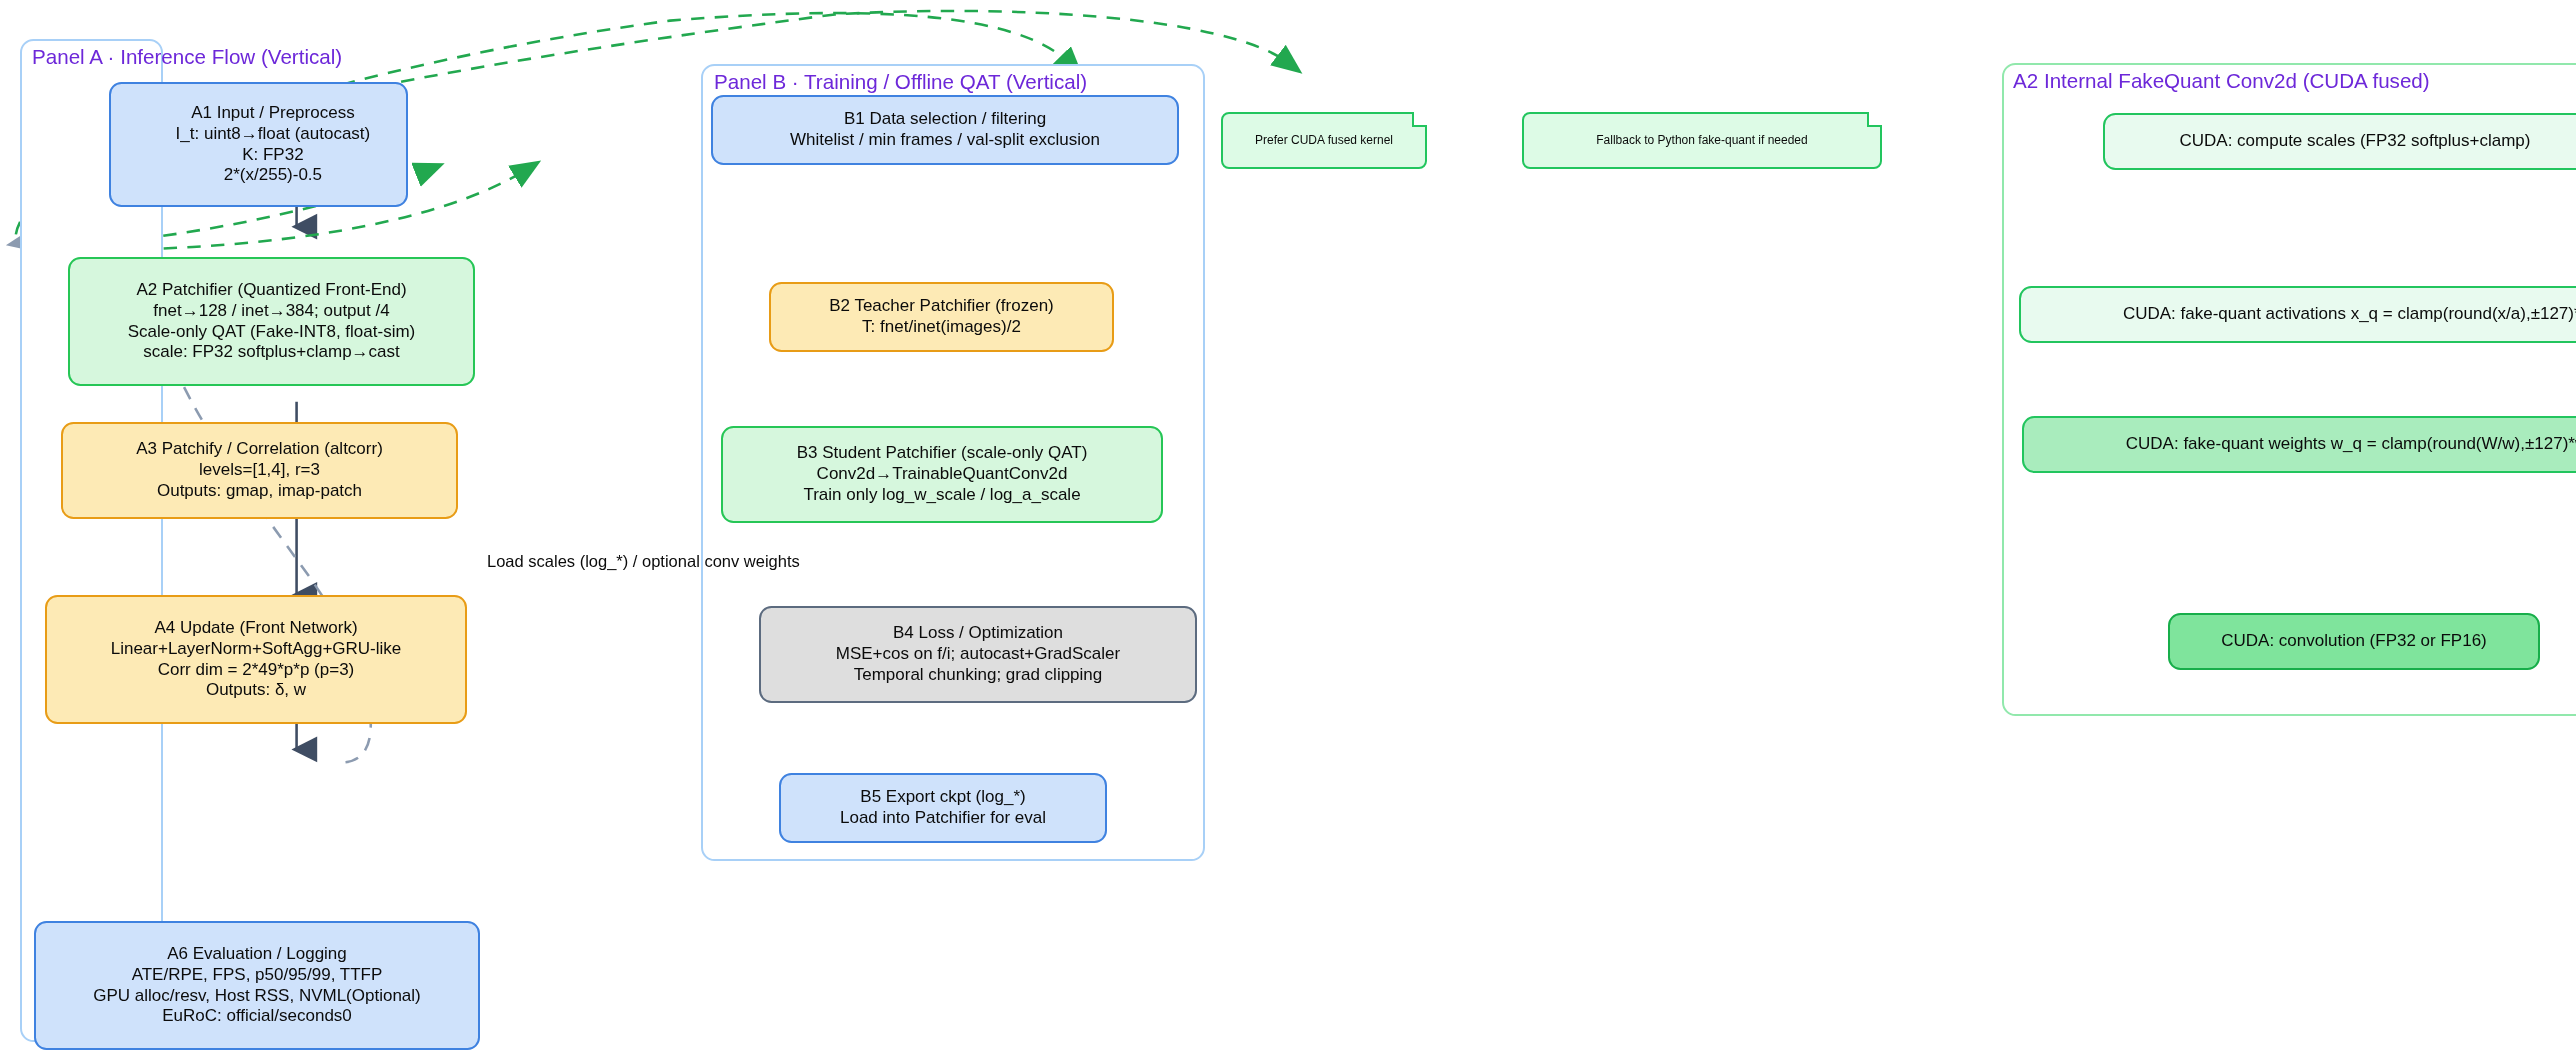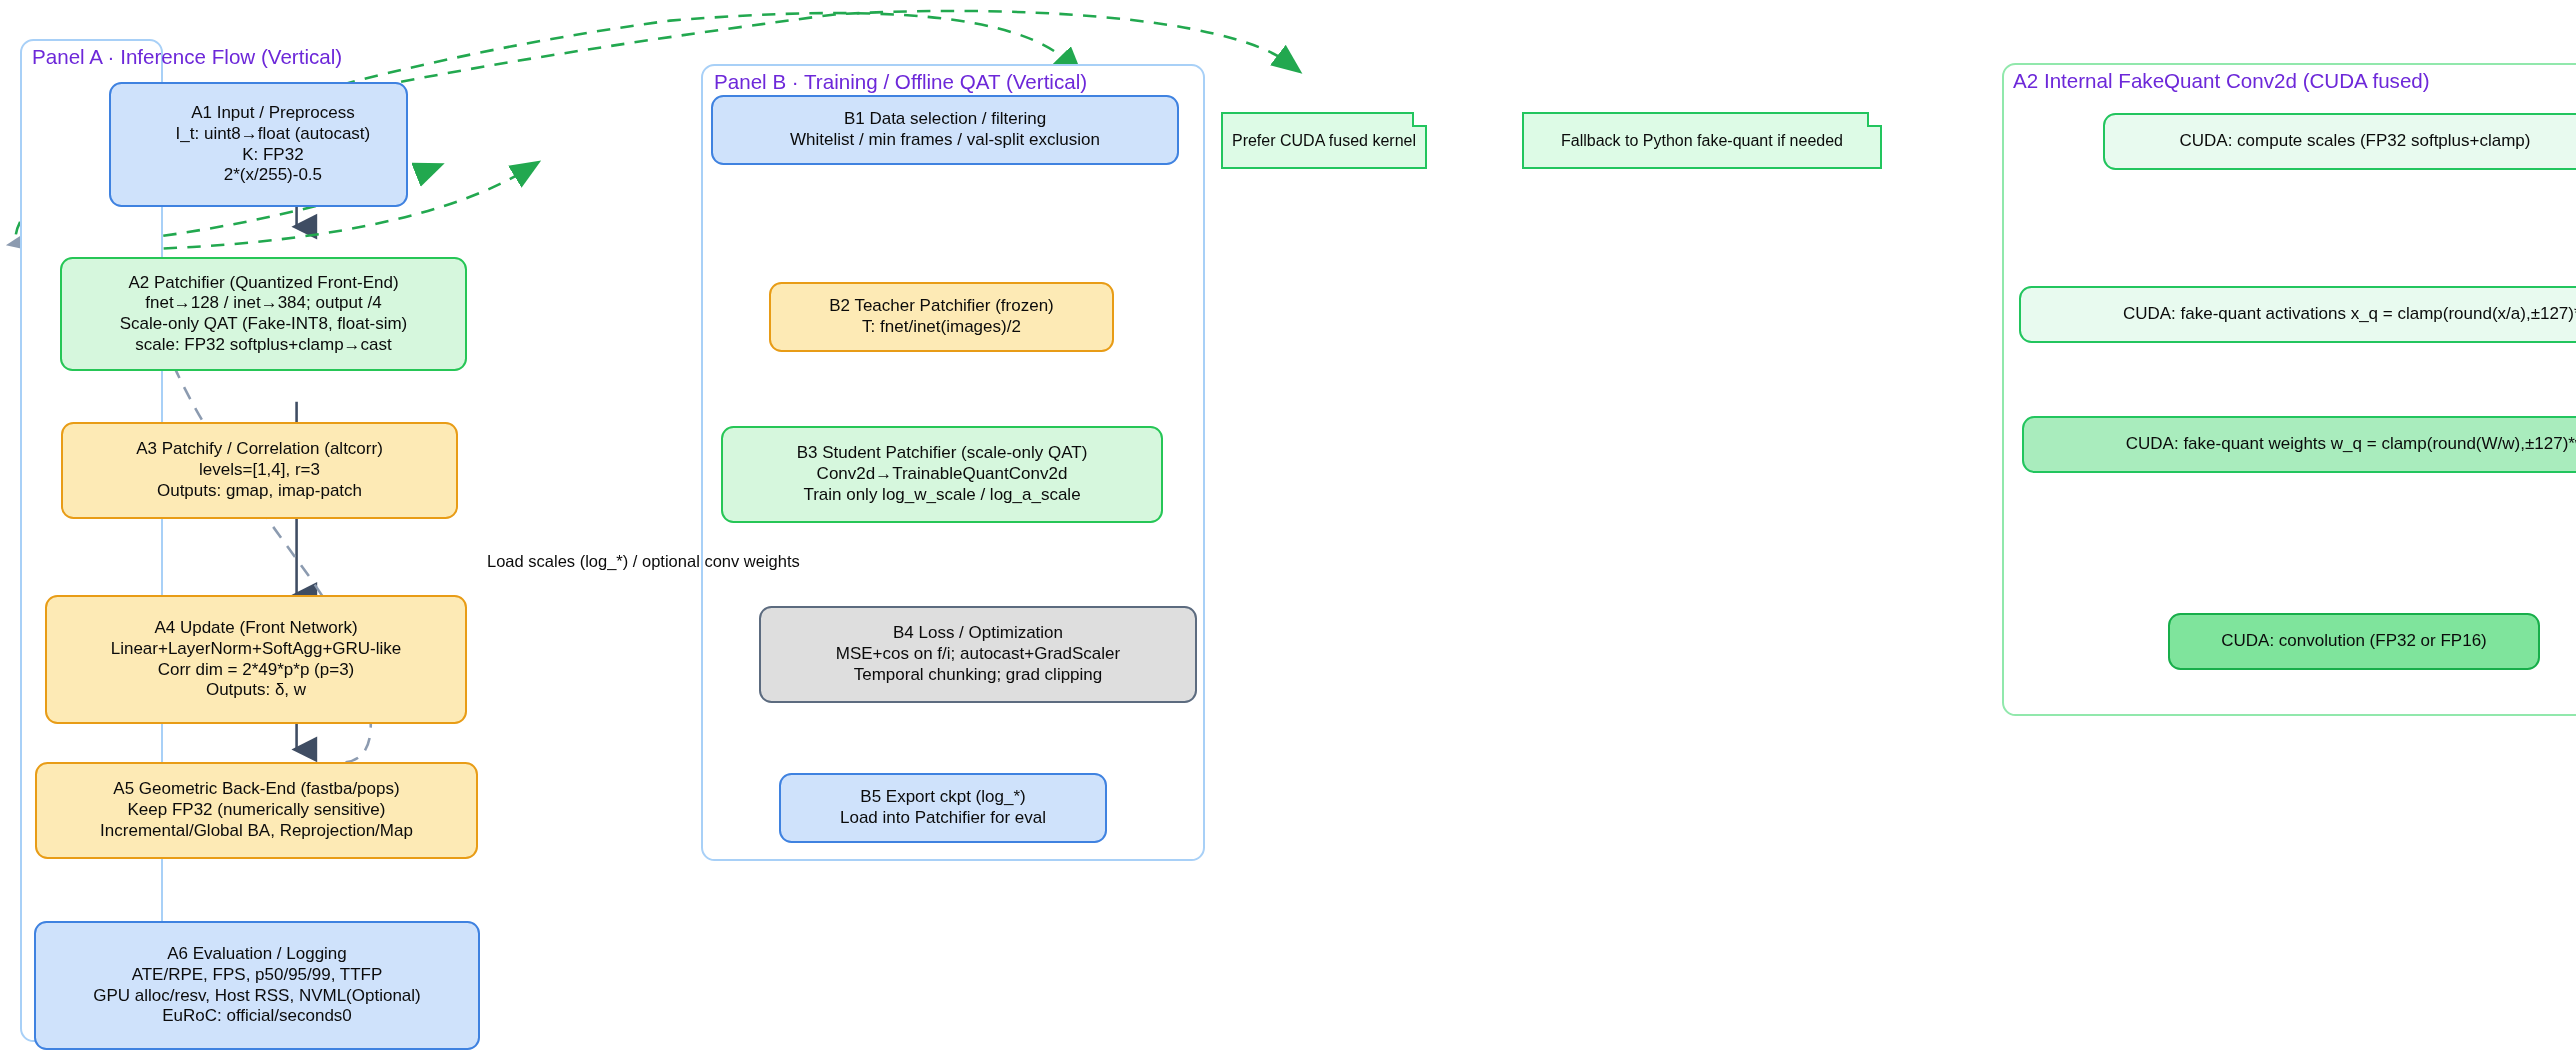--- a/index.html
+++ b/index.html
@@ -13,22 +13,22 @@
   .node{position:absolute;box-sizing:border-box;display:flex;align-items:center;justify-content:center;
         text-align:center;border-radius:12.4px;font-size:17px;line-height:1.22;color:#0b0b0b;padding:3.1px 7.2px;}
   .n-blue{background:#cfe2fb;border:2.1px solid #3f82e0;}
   .n-orange{background:#fdeab5;border:2.1px solid #e89c16;}
   .n-greenlight{background:#d6f7dd;border:2.1px solid #26c656;}
   .n-greenpale{background:#e8faef;border:2.1px solid #22c55e;}
   .n-greenmid{background:#a9ecbd;border:2.1px solid #22c55e;}
   .n-greenstrong{background:#7fe49c;border:2.1px solid #17ae4a;}
   .n-grey{background:#dedede;border:2.1px solid #5c6b7f;}
   .note{position:absolute;box-sizing:border-box;display:flex;align-items:center;justify-content:center;
-        text-align:center;font-size:16px;line-height:1.2;color:#0b0b0b;
-        background:#ddfbe6;border:2.1px solid #22c55e;border-radius:0;padding:2.1px 8.2px;}
+        text-align:center;font-size:12px;line-height:1.2;color:#0b0b0b;
+        background:#ddfbe6;border:2.1px solid #22c55e;border-radius:8px;padding:2.1px 8.2px;}
   .note .fold{position:absolute;top:-2.1px;right:-2.1px;width:13.4px;height:13.4px;background:#fff;
         border-left:2.1px solid #22c55e;border-bottom:2.1px solid #22c55e;}
   .edge-label{position:absolute;font-size:16.5px;color:#0b0b0b;white-space:nowrap;background:transparent;}
   .ml{white-space:pre-line;}
 </style>
 </head>
 <body>
 
 <div id="stage">
 
@@ -91,34 +91,31 @@
   <div class="panel panel-c" style="left:2002px;top:63px;width:707px;height:649px;"></div>
 
   <div class="panel-title" style="left:32px;top:45px;">Panel A · Inference Flow (Vertical)</div>
   <div class="panel-title" style="left:714px;top:70px;">Panel B · Training / Offline QAT (Vertical)</div>
   <div class="panel-title" style="left:2013px;top:69px;">A2 Internal FakeQuant Conv2d (CUDA fused)</div>
 
   <div class="node n-blue ml" style="left:109px;top:82px;width:299px;height:125px;padding-left:36px;">A1 Input / Preprocess
 I_t: uint8→float (autocast)
 K: FP32
 2*(x/255)-0.5</div>
-  <div class="node n-greenlight ml" style="left:60px;top:257px;width:407px;height:114px;">A2 Patchifier (Quantized Front-End)
+  <div class="node n-greenlight ml" style="left:68px;top:257px;width:407px;height:129px;">A2 Patchifier (Quantized Front-End)
 fnet→128 / inet→384; output /4
 Scale-only QAT (Fake-INT8, float-sim)
 scale: FP32 softplus+clamp→cast</div>
   <div class="node n-orange ml" style="left:61px;top:422px;width:397px;height:97px;">A3 Patchify / Correlation (altcorr)
 levels=[1,4], r=3
 Outputs: gmap, imap-patch</div>
   <div class="node n-orange ml" style="left:45px;top:595px;width:422px;height:129px;">A4 Update (Front Network)
 Linear+LayerNorm+SoftAgg+GRU-like
 Corr dim = 2*49*p*p (p=3)
 Outputs: δ, w</div>
-  <div class="node n-orange ml" style="left:35px;top:762px;width:443px;height:97px;">A5 Geometric Back-End (fastba/pops)
-Keep FP32 (numerically sensitive)
-Incremental/Global BA, Reprojection/Map</div>
   <div class="node n-blue ml" style="left:34px;top:921px;width:446px;height:129px;">A6 Evaluation / Logging
 ATE/RPE, FPS, p50/95/99, TTFP
 GPU alloc/resv, Host RSS, NVML(Optional)
 EuRoC: official/seconds0</div>
 
   <div class="node n-blue ml" style="left:711px;top:95px;width:468px;height:70px;">B1 Data selection / filtering
 Whitelist / min frames / val-split exclusion</div>
   <div class="node n-orange ml" style="left:769px;top:282px;width:345px;height:70px;">B2 Teacher Patchifier (frozen)
 T: fnet/inet(images)/2</div>
   <div class="node n-greenlight ml" style="left:721px;top:426px;width:442px;height:97px;">B3 Student Patchifier (scale-only QAT)

